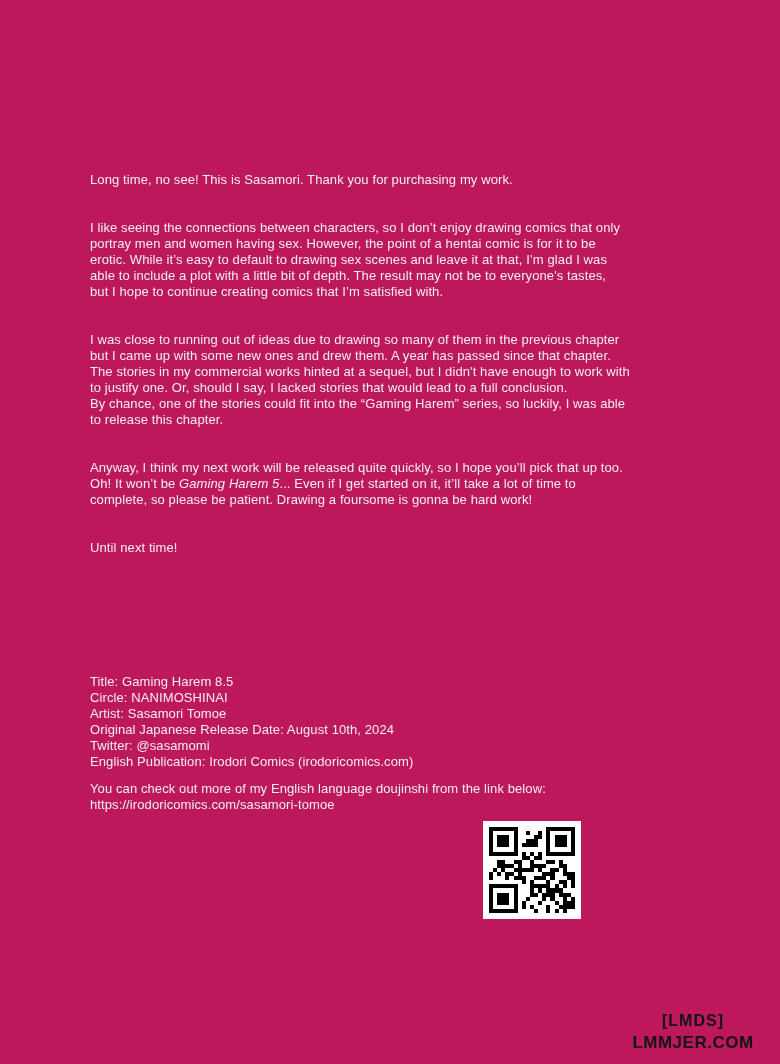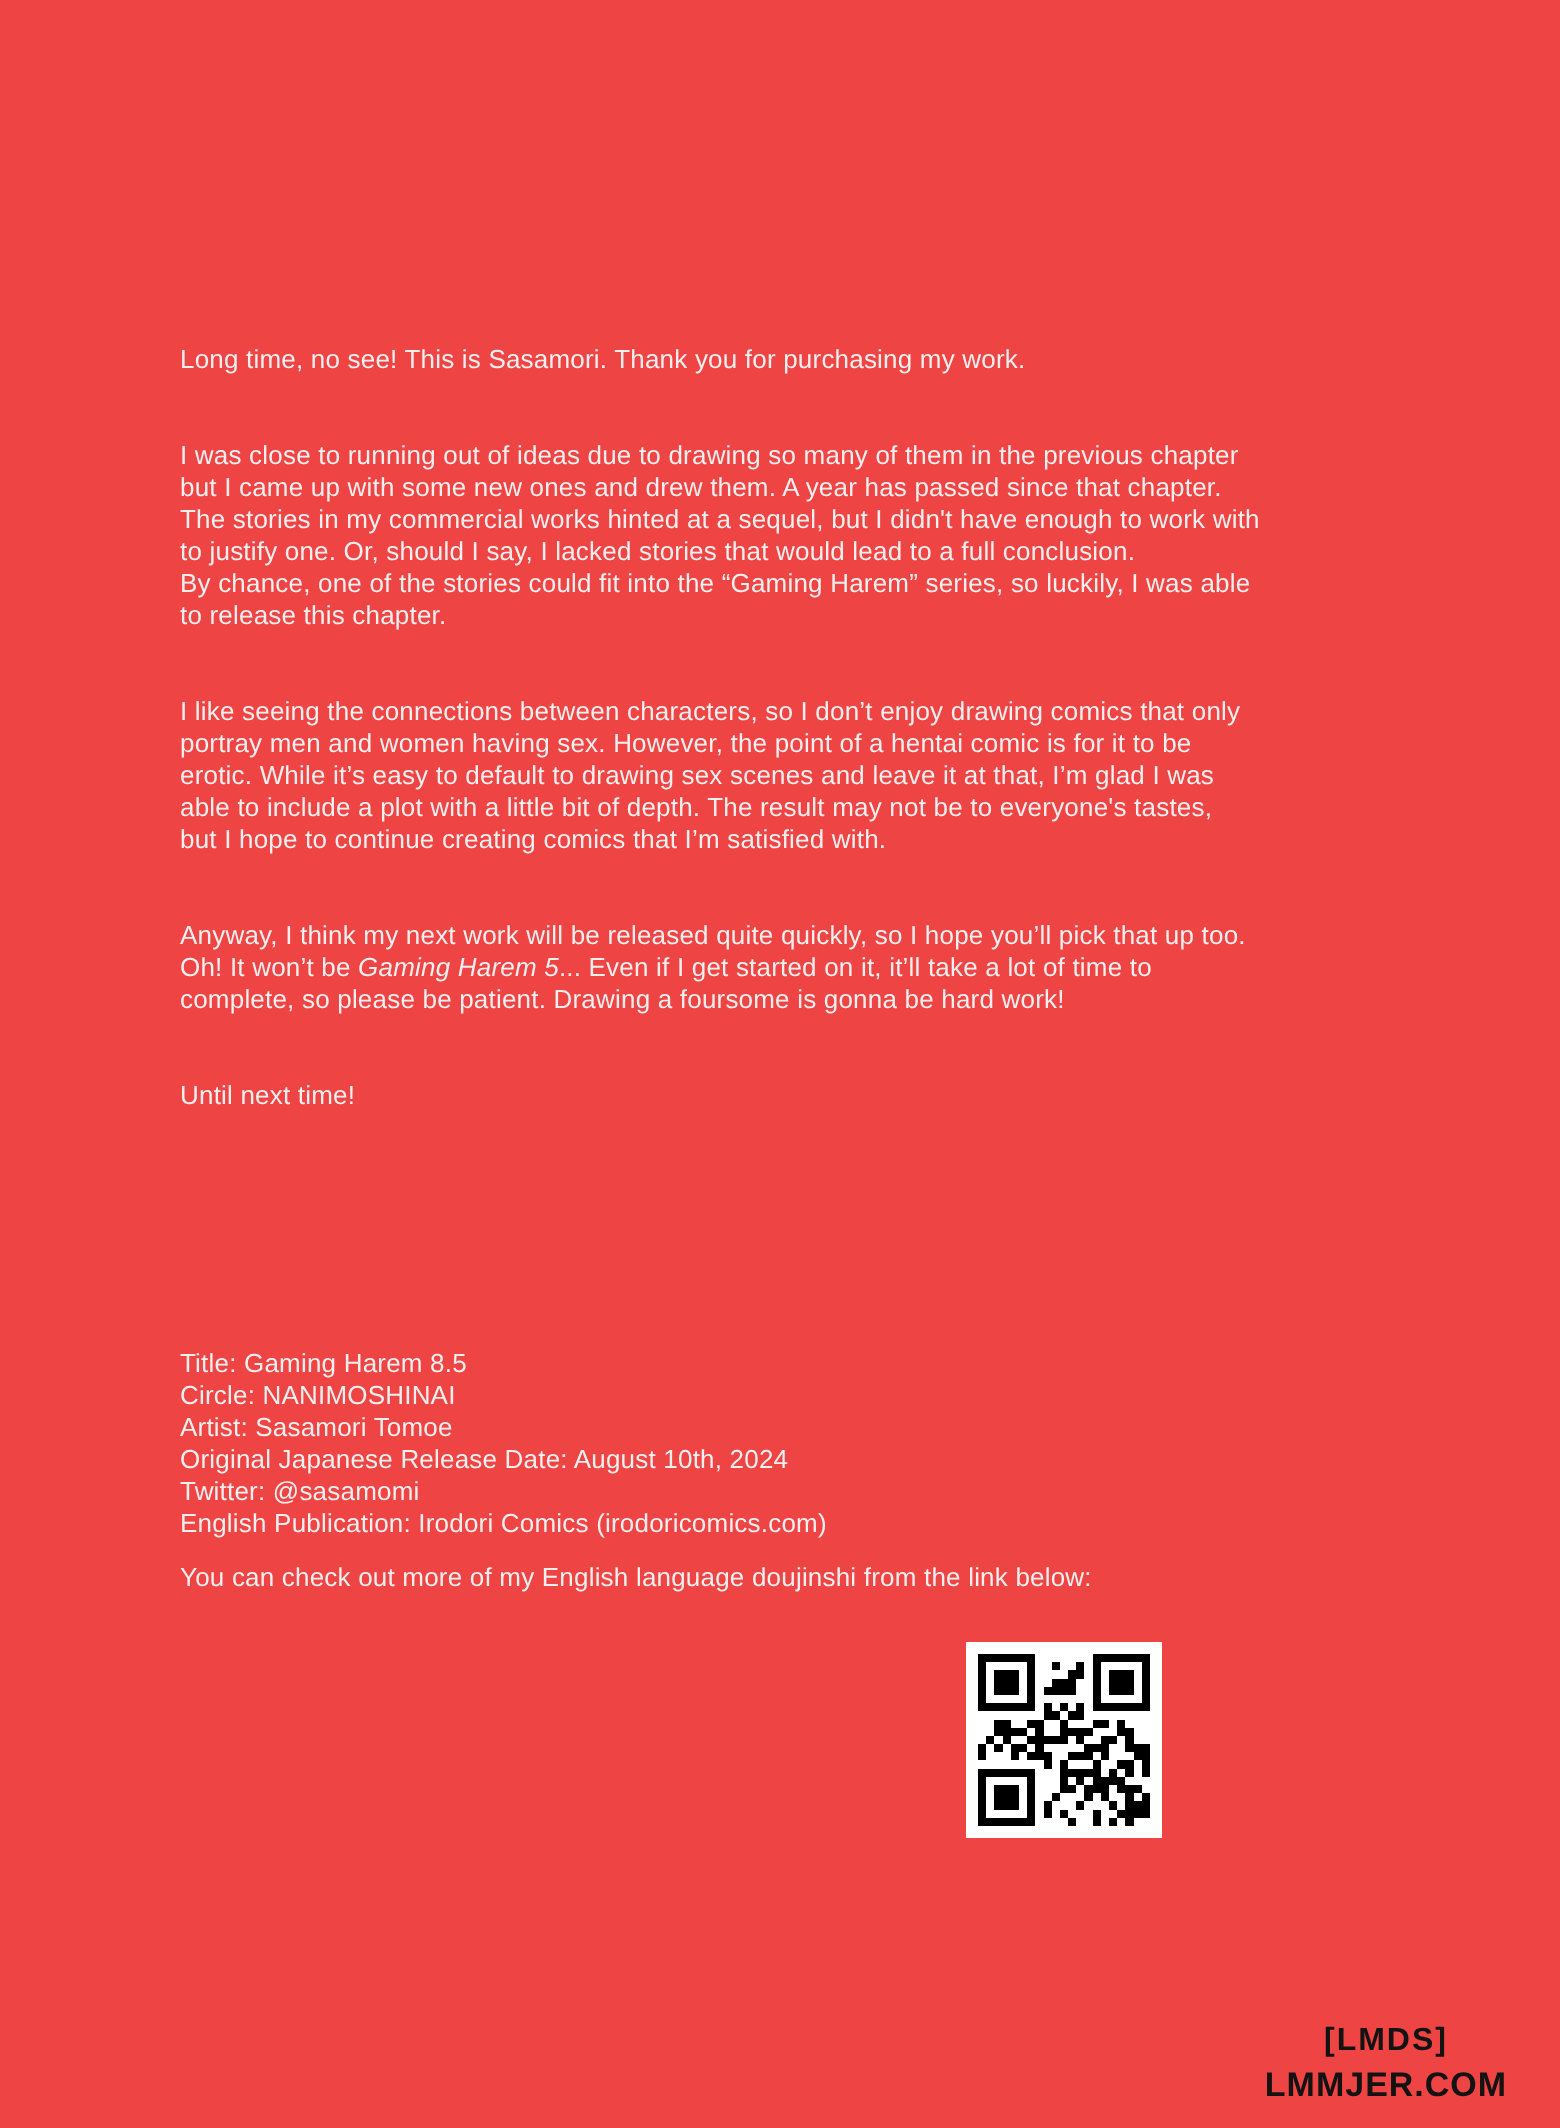--- a/index.html
+++ b/index.html
@@ -4,21 +4,21 @@
 <style>
   html, body {
     margin: 0;
     padding: 0;
     background: #000;
   }
   .page {
     position: relative;
     width: 780px;
     height: 1064px;
-    background: #ef4444;
+    background: #be185d;
     overflow: hidden;
     font-family: "Liberation Sans", "DejaVu Sans", sans-serif;
     color: #efefef;
     font-size: 13px;
     line-height: 16px;
     letter-spacing: 0.1px;
   }
   .body-text {
     position: absolute;
     left: 90px;
@@ -73,48 +73,49 @@
   .watermark .wm1 { font-size: 16px; letter-spacing: 1px; }
   .watermark .wm2 { font-size: 17px; letter-spacing: 0.5px; }
 </style>
 </head>
 <body>
 
 <div class="page">
 
   <div class="body-text">
     <p class="para">Long time, no see! This is Sasamori. Thank you for purchasing my work.</p>
+    <p class="para">I like seeing the connections between characters, so I don’t enjoy drawing comics that only
+portray men and women having sex. However, the point of a hentai comic is for it to be
+erotic. While it’s easy to default to drawing sex scenes and leave it at that, I’m glad I was
+able to include a plot with a little bit of depth. The result may not be to everyone's tastes,
+but I hope to continue creating comics that I’m satisfied with.</p>
     <p class="para">I was close to running out of ideas due to drawing so many of them in the previous chapter
 but I came up with some new ones and drew them. A year has passed since that chapter.
 The stories in my commercial works hinted at a sequel, but I didn't have enough to work with
 to justify one. Or, should I say, I lacked stories that would lead to a full conclusion.
 By chance, one of the stories could fit into the “Gaming Harem” series, so luckily, I was able
 to release this chapter.</p>
-    <p class="para">I like seeing the connections between characters, so I don’t enjoy drawing comics that only
-portray men and women having sex. However, the point of a hentai comic is for it to be
-erotic. While it’s easy to default to drawing sex scenes and leave it at that, I’m glad I was
-able to include a plot with a little bit of depth. The result may not be to everyone's tastes,
-but I hope to continue creating comics that I’m satisfied with.</p>
     <p class="para"><span class="line">Anyway, I think my next work will be released quite quickly, so I hope you’ll pick that up too.</span>
 <span><span>Oh! It won’t be </span><span class="italic">Gaming Harem 5</span><span>... Even if I get started on it, it’ll take a lot of time to</span></span>
 <span class="line">complete, so please be patient. Drawing a foursome is gonna be hard work!</span></p>
     <p class="para">Until next time!</p>
   </div>
 
   <div class="credits">
     <div>Title: Gaming Harem 8.5</div>
     <div>Circle: NANIMOSHINAI</div>
     <div>Artist: Sasamori Tomoe</div>
     <div>Original Japanese Release Date: August 10th, 2024</div>
     <div>Twitter: @sasamomi</div>
     <div>English Publication: Irodori Comics (irodoricomics.com)</div>
   </div>
 
   <div class="link-block">
     <div>You can check out more of my English language doujinshi from the link below:</div>
+    <div>https://irodoricomics.com/sasamori-tomoe</div>
   </div>
 
   <div class="qr-box">
     <svg id="qr-svg" width="86" height="86" viewBox="0 0 21 21" shape-rendering="crispEdges">
         <rect x="0" y="0" width="21" height="21" fill="#ffffff"></rect>
         <rect x="0" y="0" width="1" height="1" fill="#000000"></rect>
         <rect x="1" y="0" width="1" height="1" fill="#000000"></rect>
         <rect x="2" y="0" width="1" height="1" fill="#000000"></rect>
         <rect x="3" y="0" width="1" height="1" fill="#000000"></rect>
         <rect x="4" y="0" width="1" height="1" fill="#000000"></rect>

